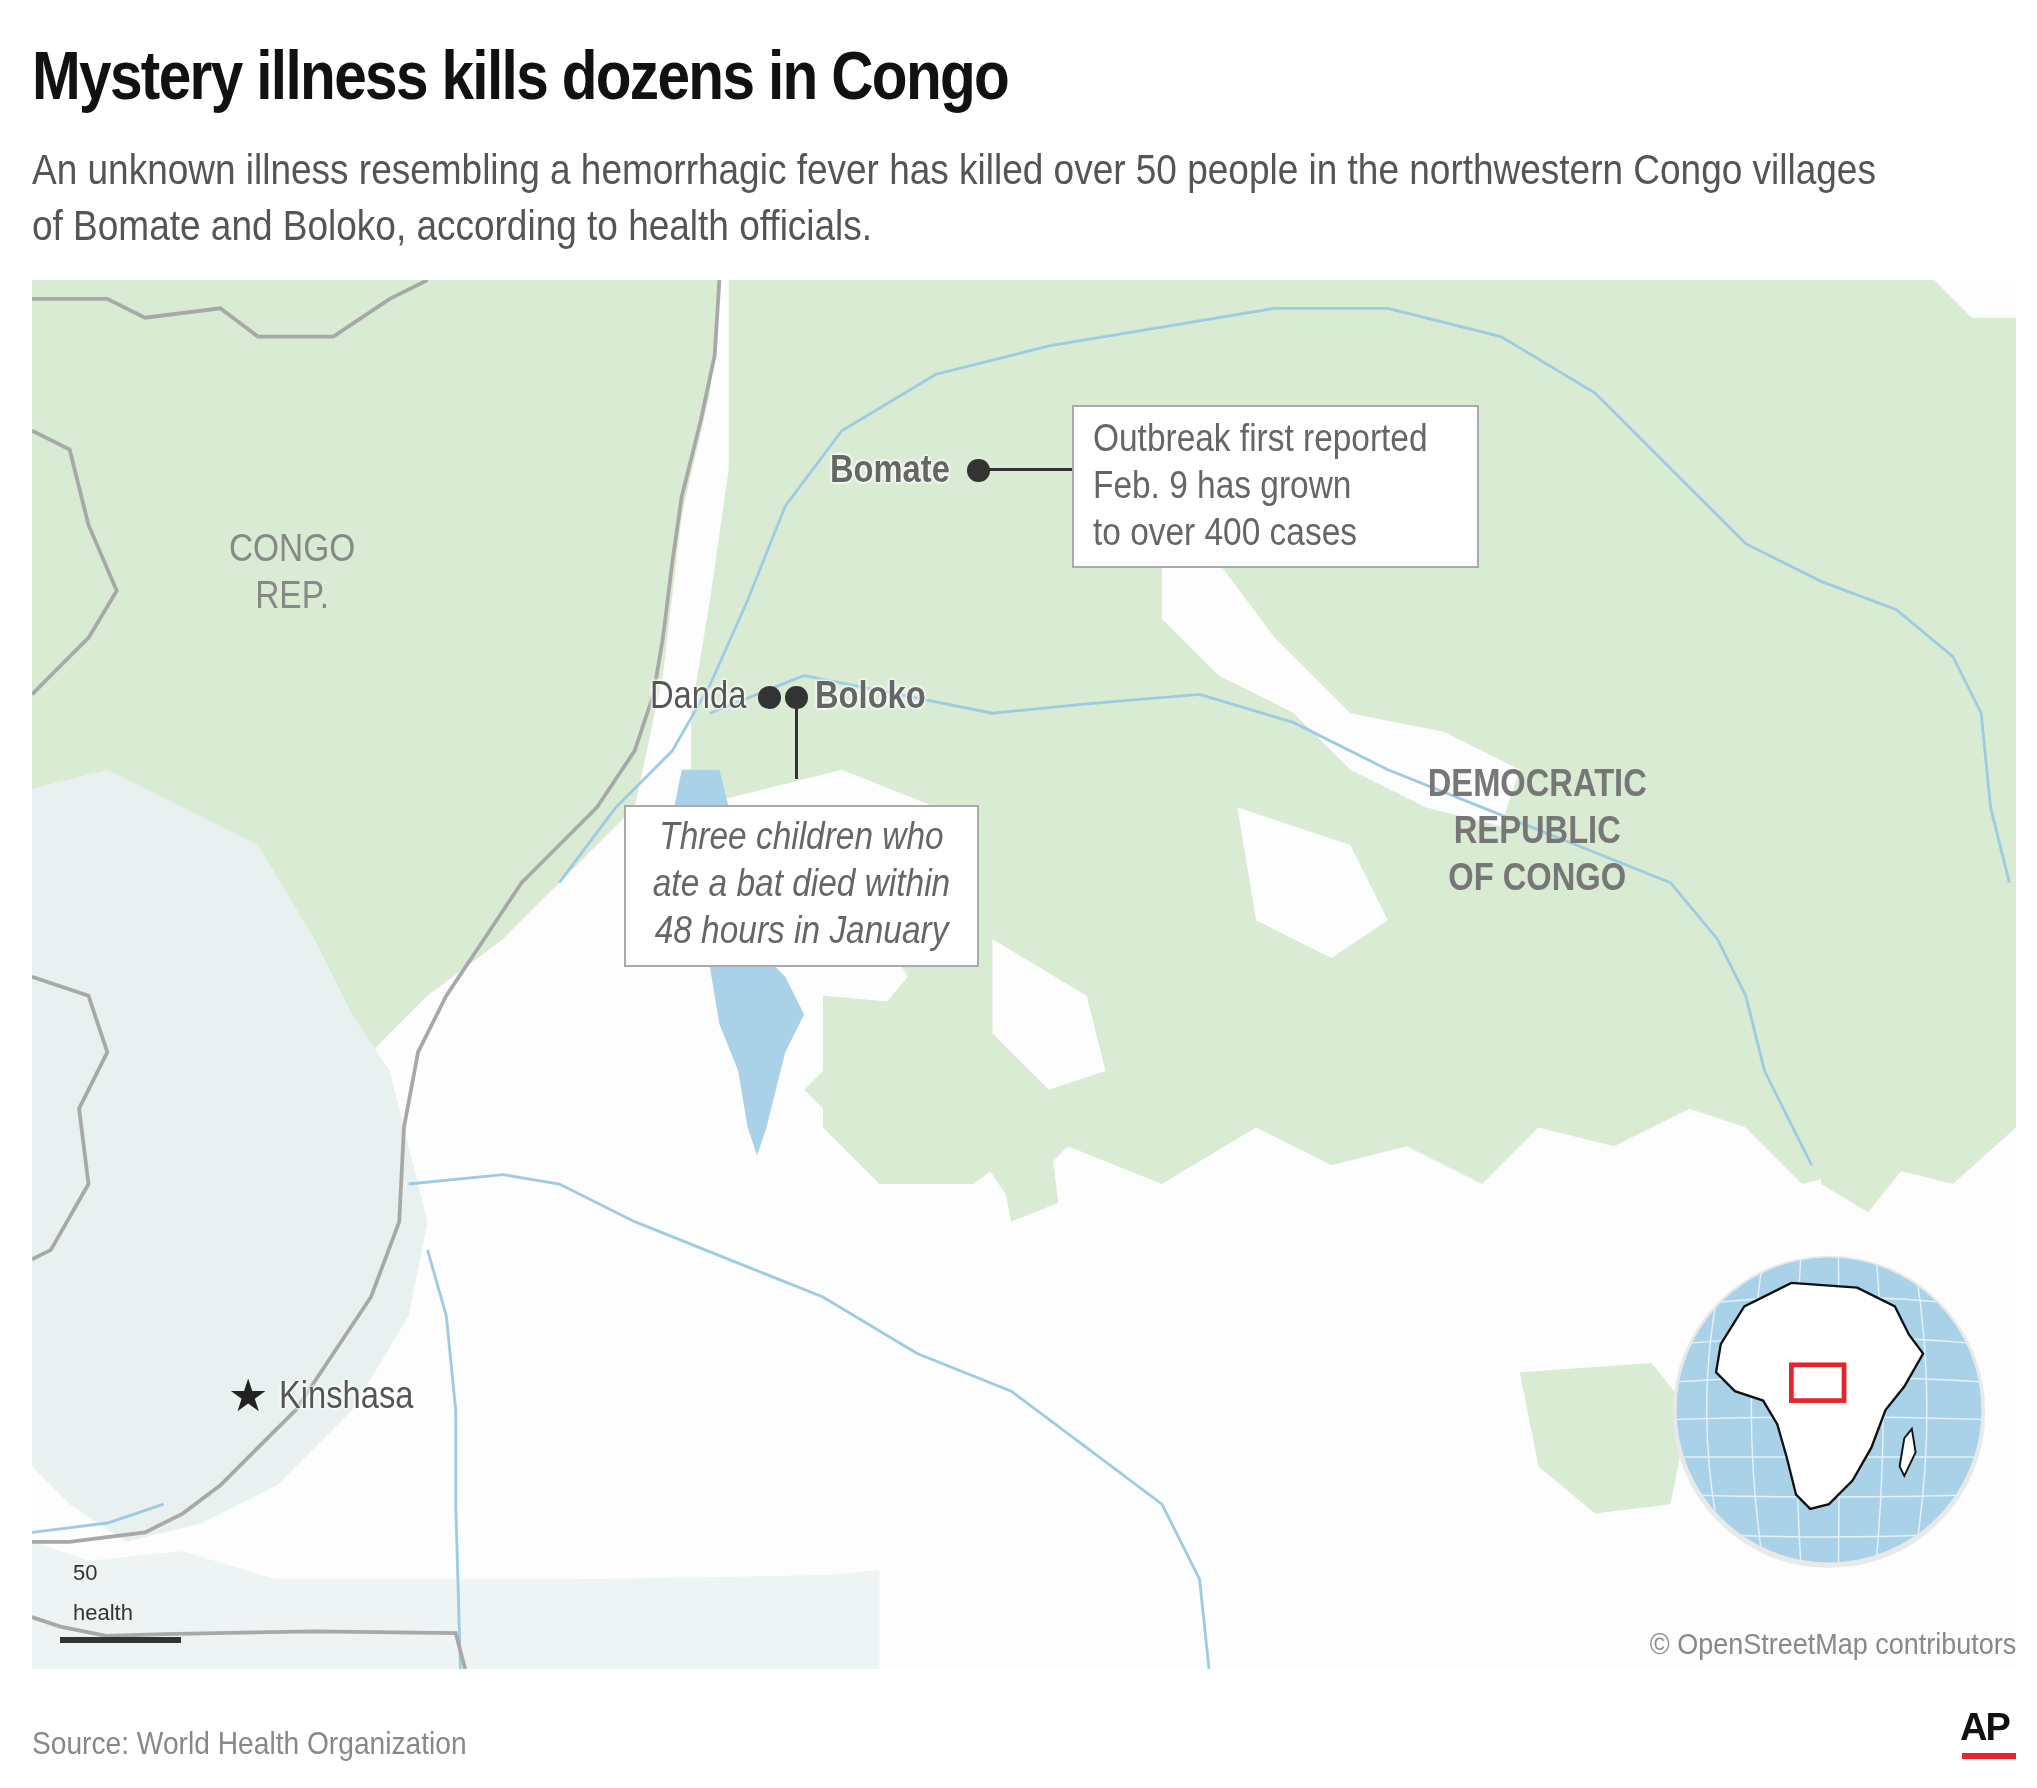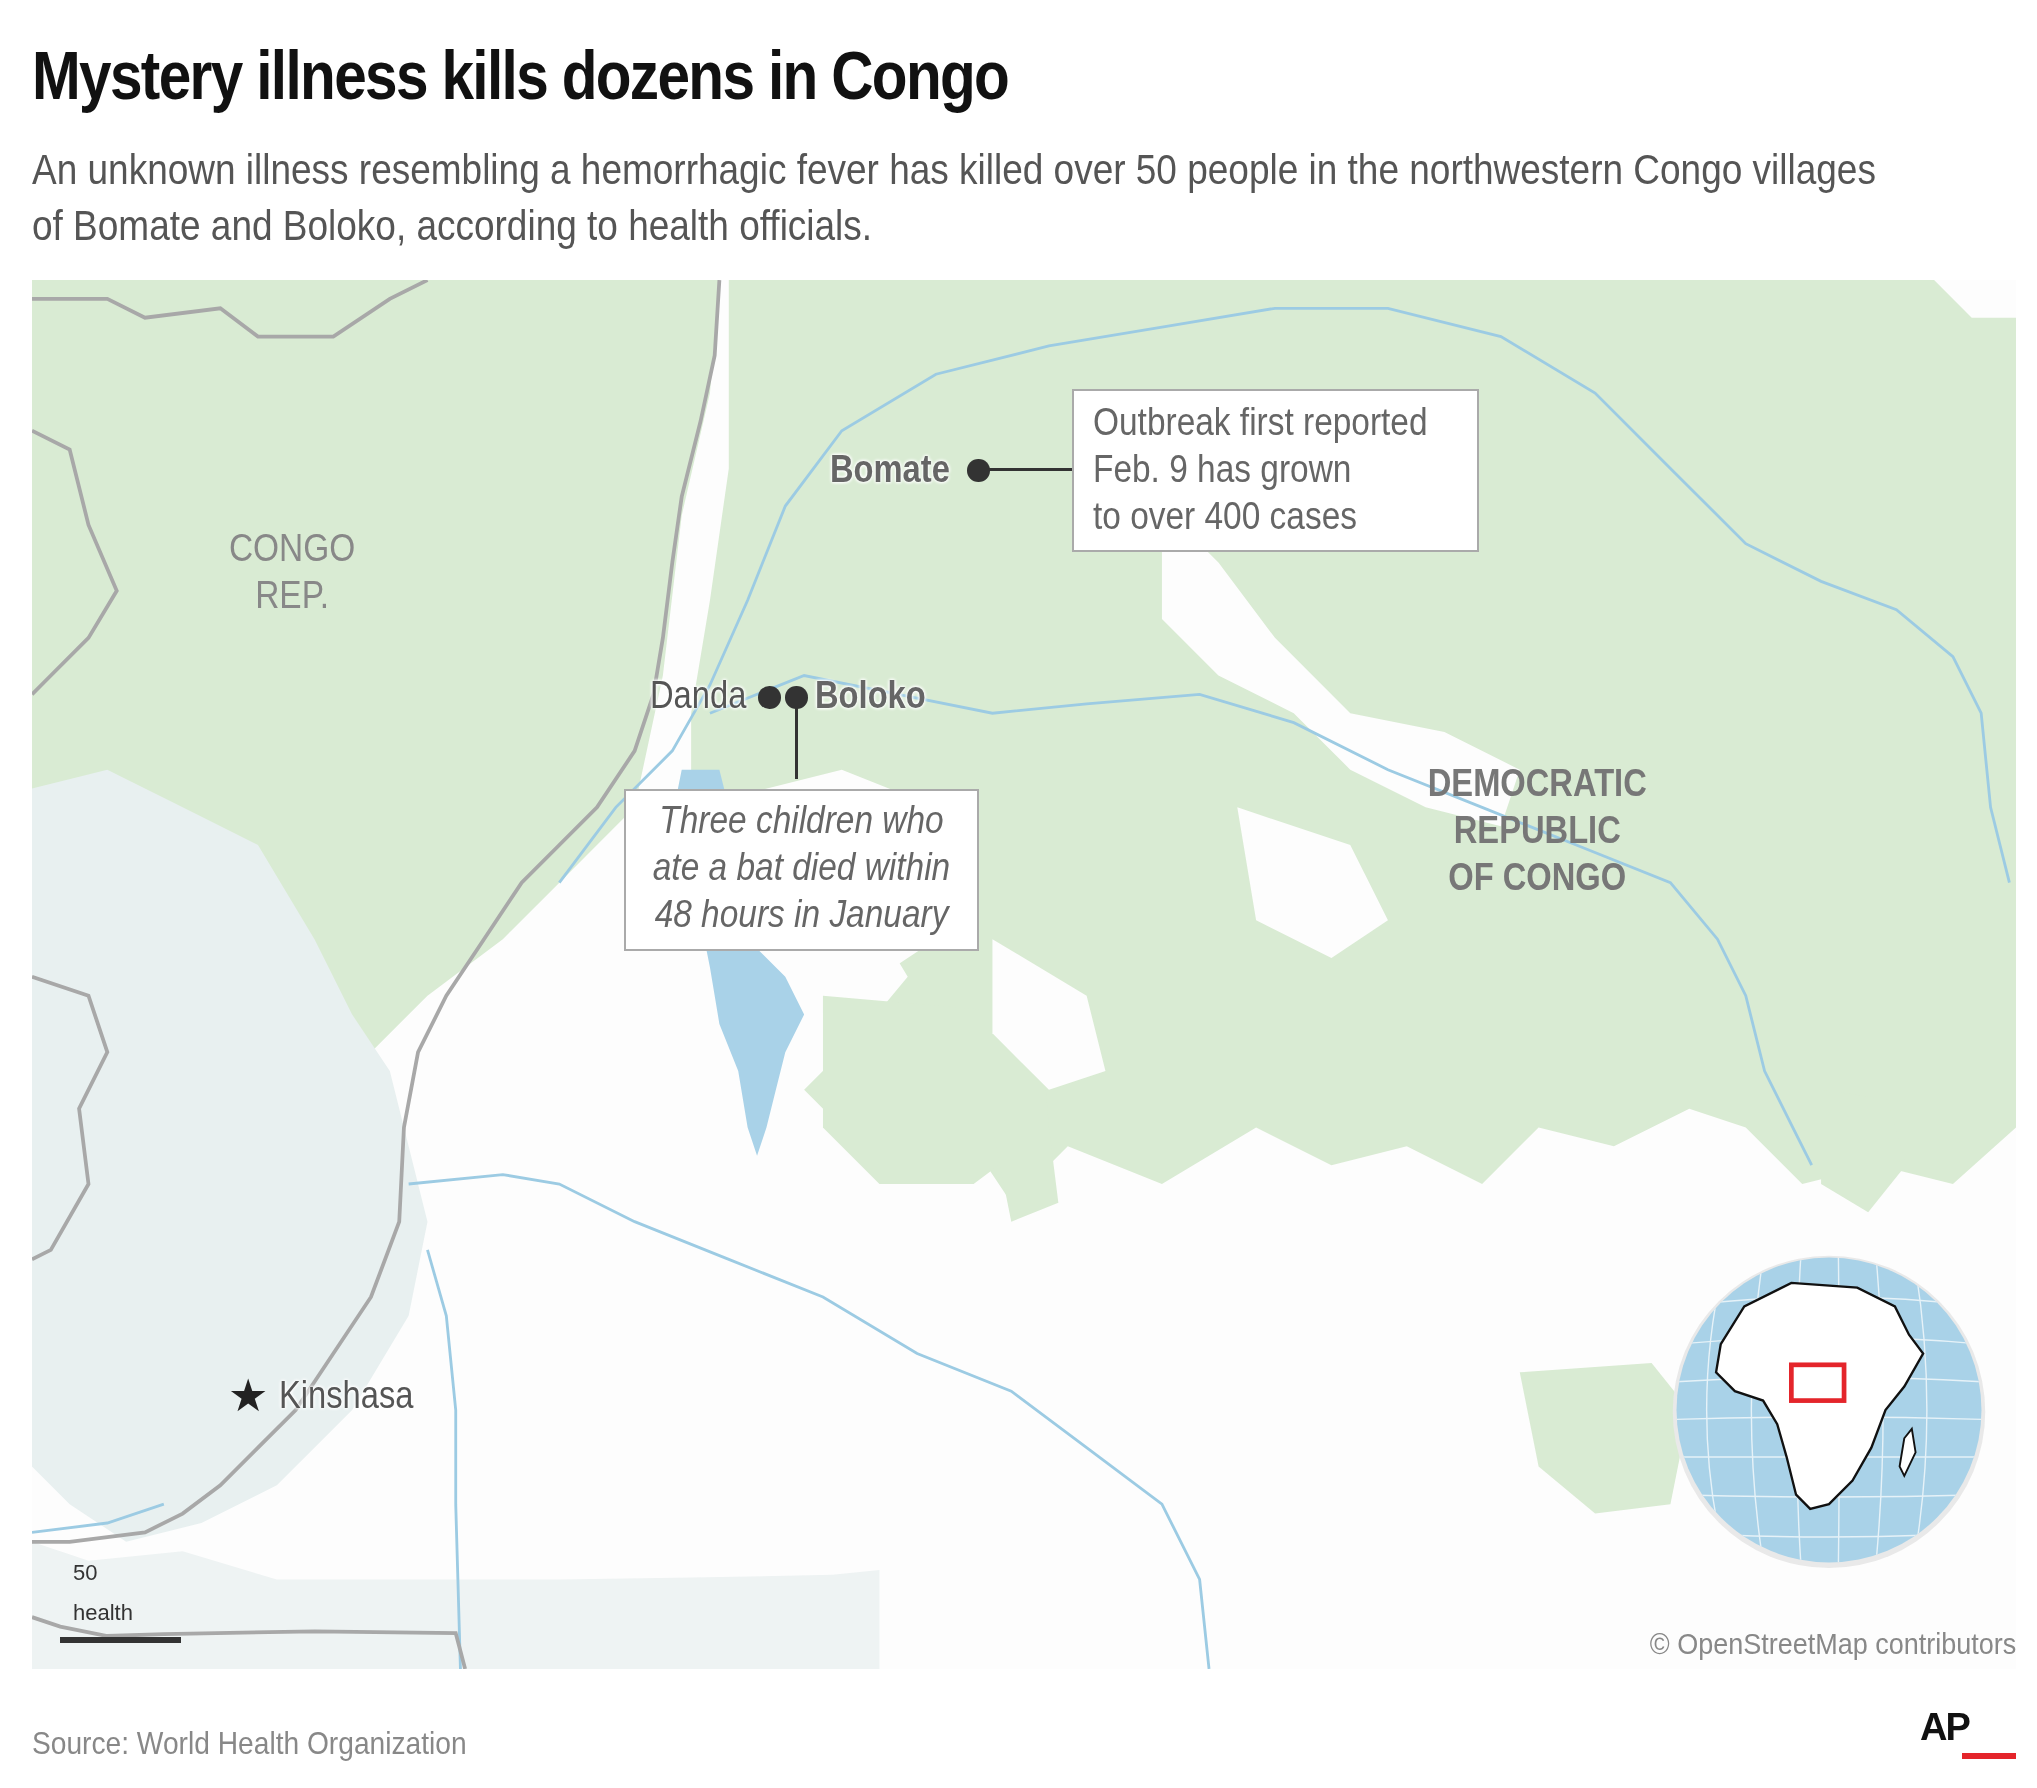--- a/index.html
+++ b/index.html
@@ -7,29 +7,29 @@
   .title{position:absolute;left:32px;top:36px;font-size:68px;font-weight:700;color:#111;letter-spacing:-1.9px;transform:scaleX(0.86);transform-origin:left top;white-space:nowrap;}
   .subtitle{position:absolute;left:32px;top:141px;width:2166px;font-size:43px;line-height:56px;color:#555;transform:scaleX(0.86);transform-origin:left top;}
   .map{position:absolute;left:32px;top:280px;width:1984px;height:1389px;background:#fdfdfd;overflow:hidden;}
   .map svg{position:absolute;left:0;top:0;}
   .lbl{position:absolute;white-space:nowrap;transform-origin:left top;}
   .country{color:#888;font-size:38px;line-height:47px;text-align:center;transform:scaleX(0.88);}
   .country-bold{color:#777;font-size:38px;font-weight:700;line-height:47px;text-align:center;transform:scaleX(0.86);}
   .town{font-size:38px;color:#555;transform:scaleX(0.86);text-shadow:0 0 3.8px #fff,0 0 3.8px #fff,0 0 3.8px #fff;}
   .town.bold{font-weight:700;color:#666;}
   .dot{position:absolute;width:22.6px;height:22.6px;border-radius:50%;background:#333;}
-  .callout{position:absolute;background:#fff;border:2.8px solid #aaa;box-sizing:border-box;font-size:38px;line-height:47px;color:#666;}
+  .callout{position:absolute;background:#fff;border:2.8px solid #aaa;box-sizing:border-box;font-size:38px;line-height:47px;color:#666;margin-top:16px;}
   .callout span{display:block;transform:scaleX(0.88);transform-origin:left top;white-space:nowrap;}
   .callout.center span{transform-origin:center top;text-align:center;}
   .leader{position:absolute;background:#333;}
   .scale{position:absolute;font-size:22px;color:#333;line-height:40px;}
   .scalebar{position:absolute;height:5.6px;background:#333;}
   .credit{position:absolute;font-size:30px;color:#888;transform:scaleX(0.9);transform-origin:right top;white-space:nowrap;}
   .source{position:absolute;left:32px;top:1725px;font-size:32px;color:#888;transform:scaleX(0.88);transform-origin:left top;white-space:nowrap;}
-  .ap{position:absolute;left:1920px;top:1706px;font-size:38px;font-weight:700;color:#111;letter-spacing:-1.9px;}
+  .ap{position:absolute;left:1960px;top:1706px;font-size:38px;font-weight:700;color:#111;letter-spacing:-1.9px;}
   .ap-bar{position:absolute;left:1962px;top:1753px;width:54px;height:5.6px;background:#e4252b;}
   .star{position:absolute;font-size:45px;color:#222;line-height:45px;}
 </style>
 </head>
 <body>
 
 <div class="title">Mystery illness kills dozens in Congo</div>
 <div class="subtitle">An unknown illness resembling a hemorrhagic fever has killed over 50 people in the northwestern Congo villages of Bomate and Boloko, according to health officials.</div>
 
 <div class="map">

